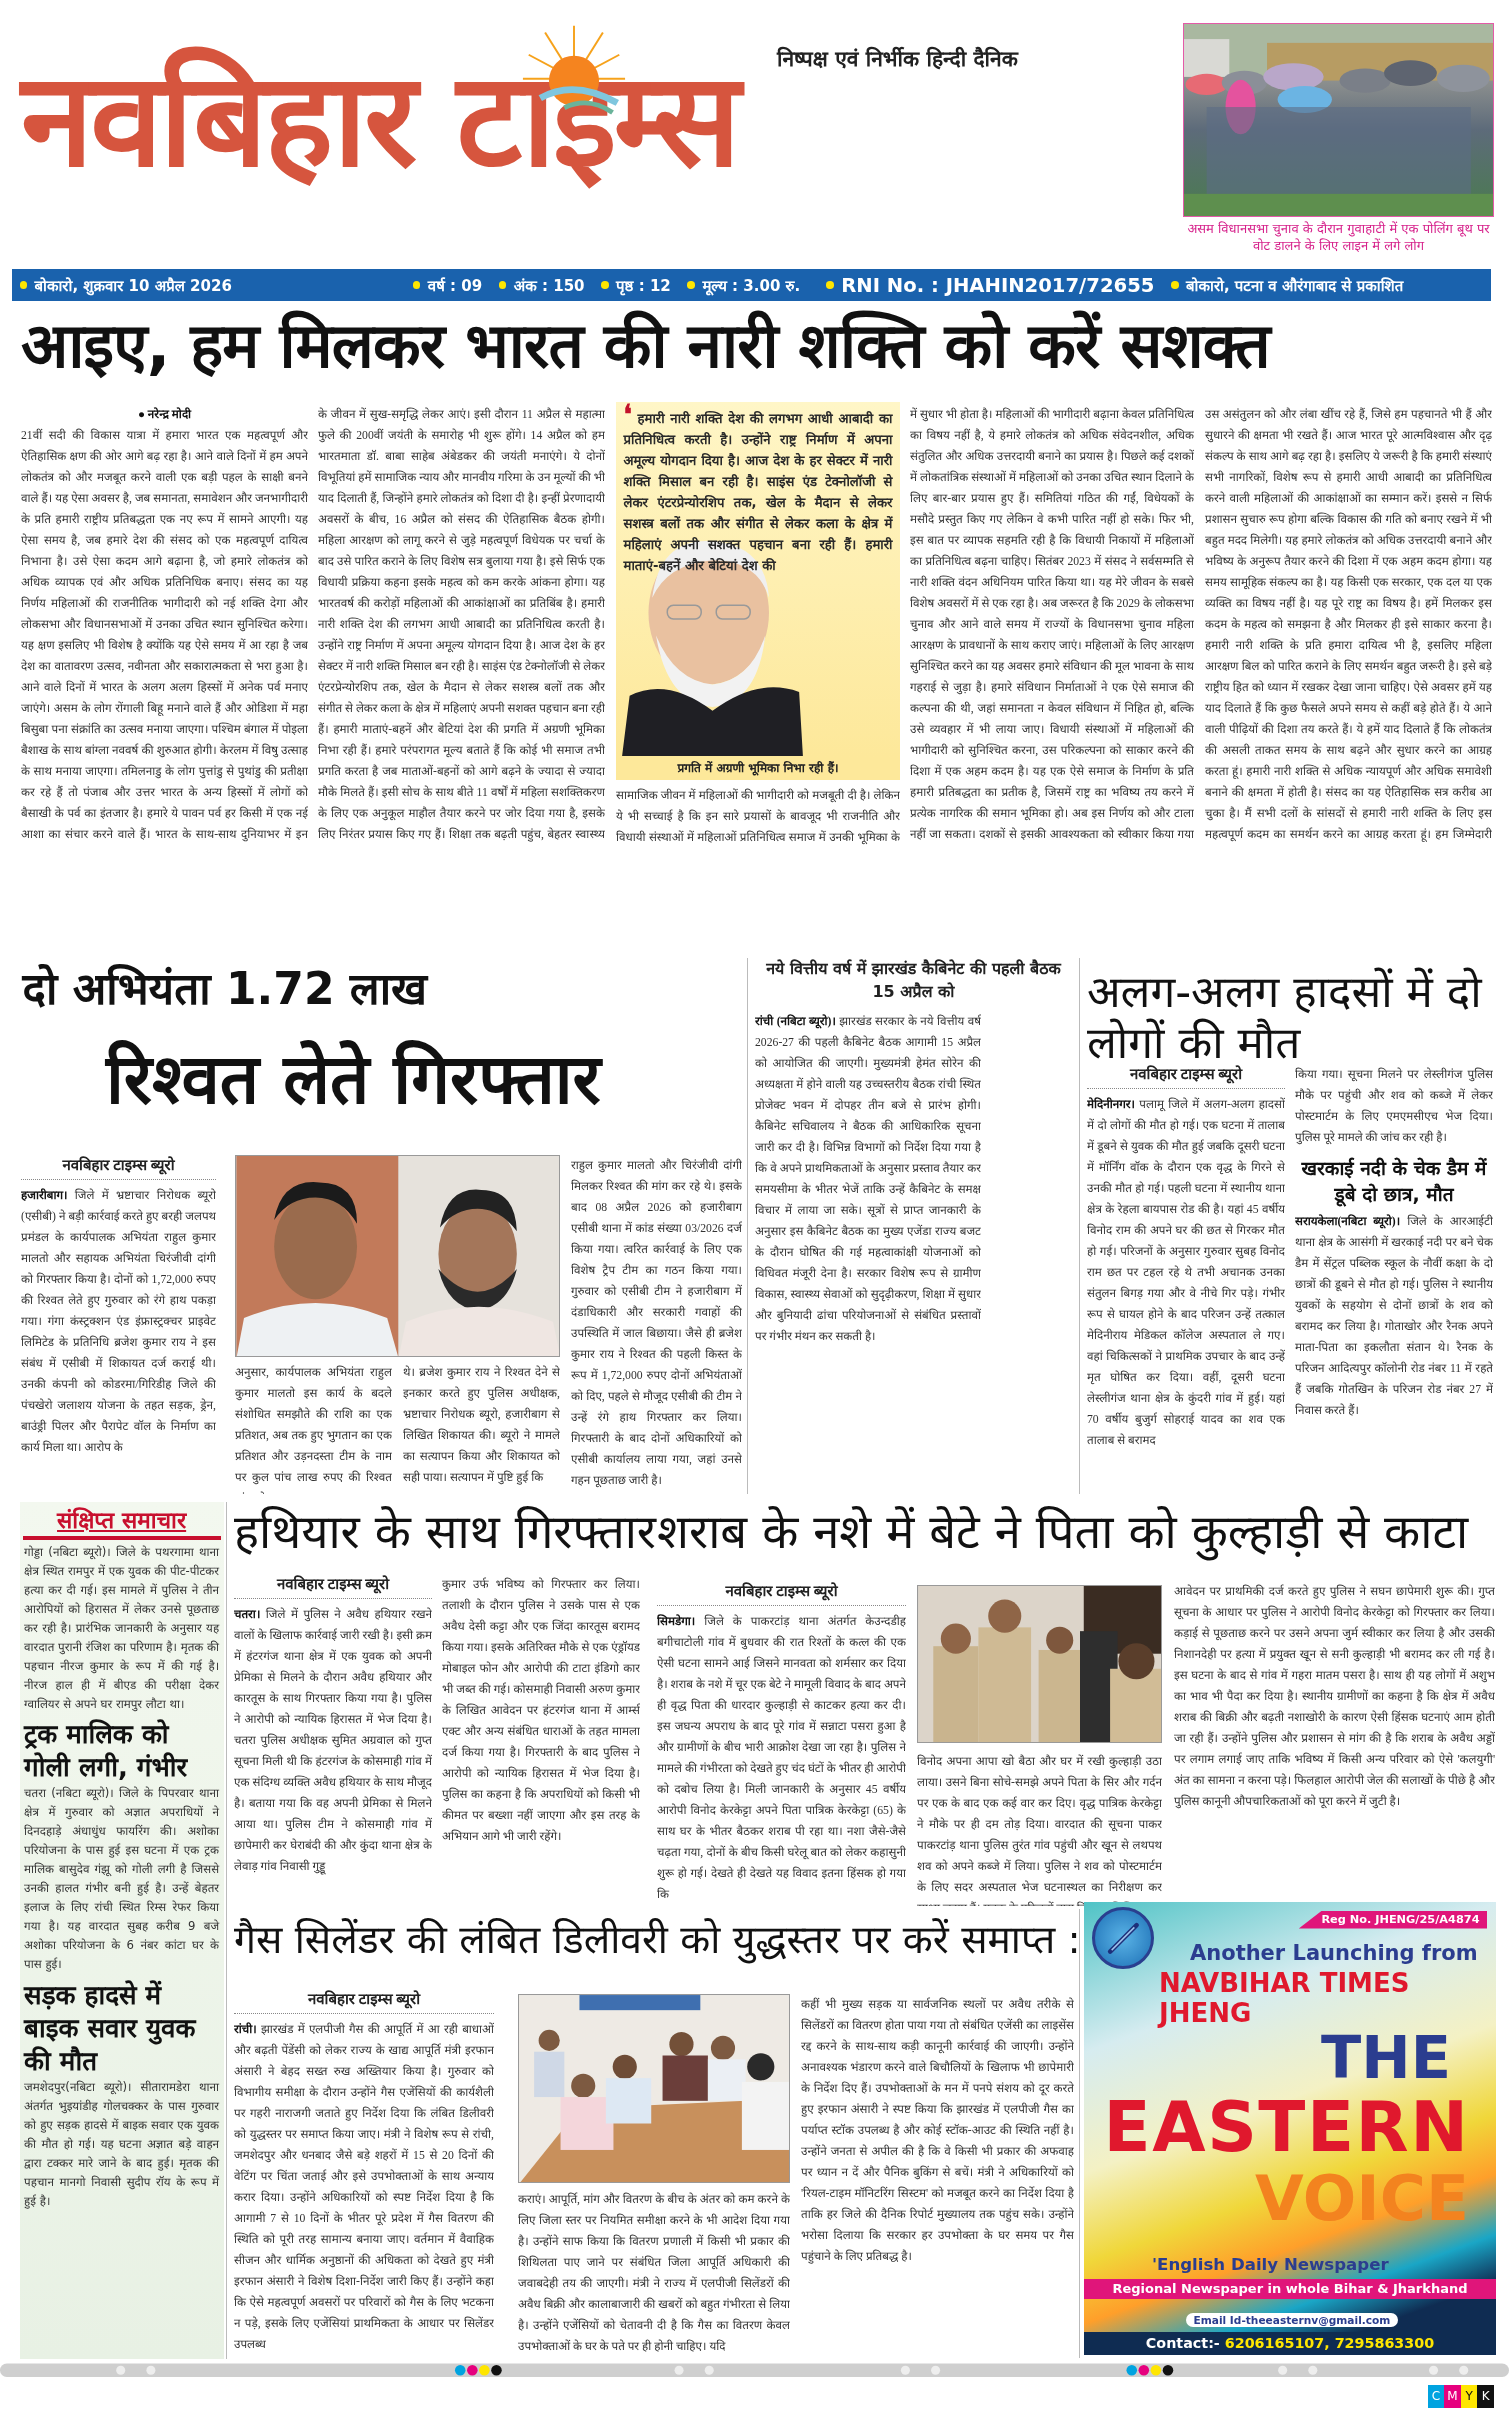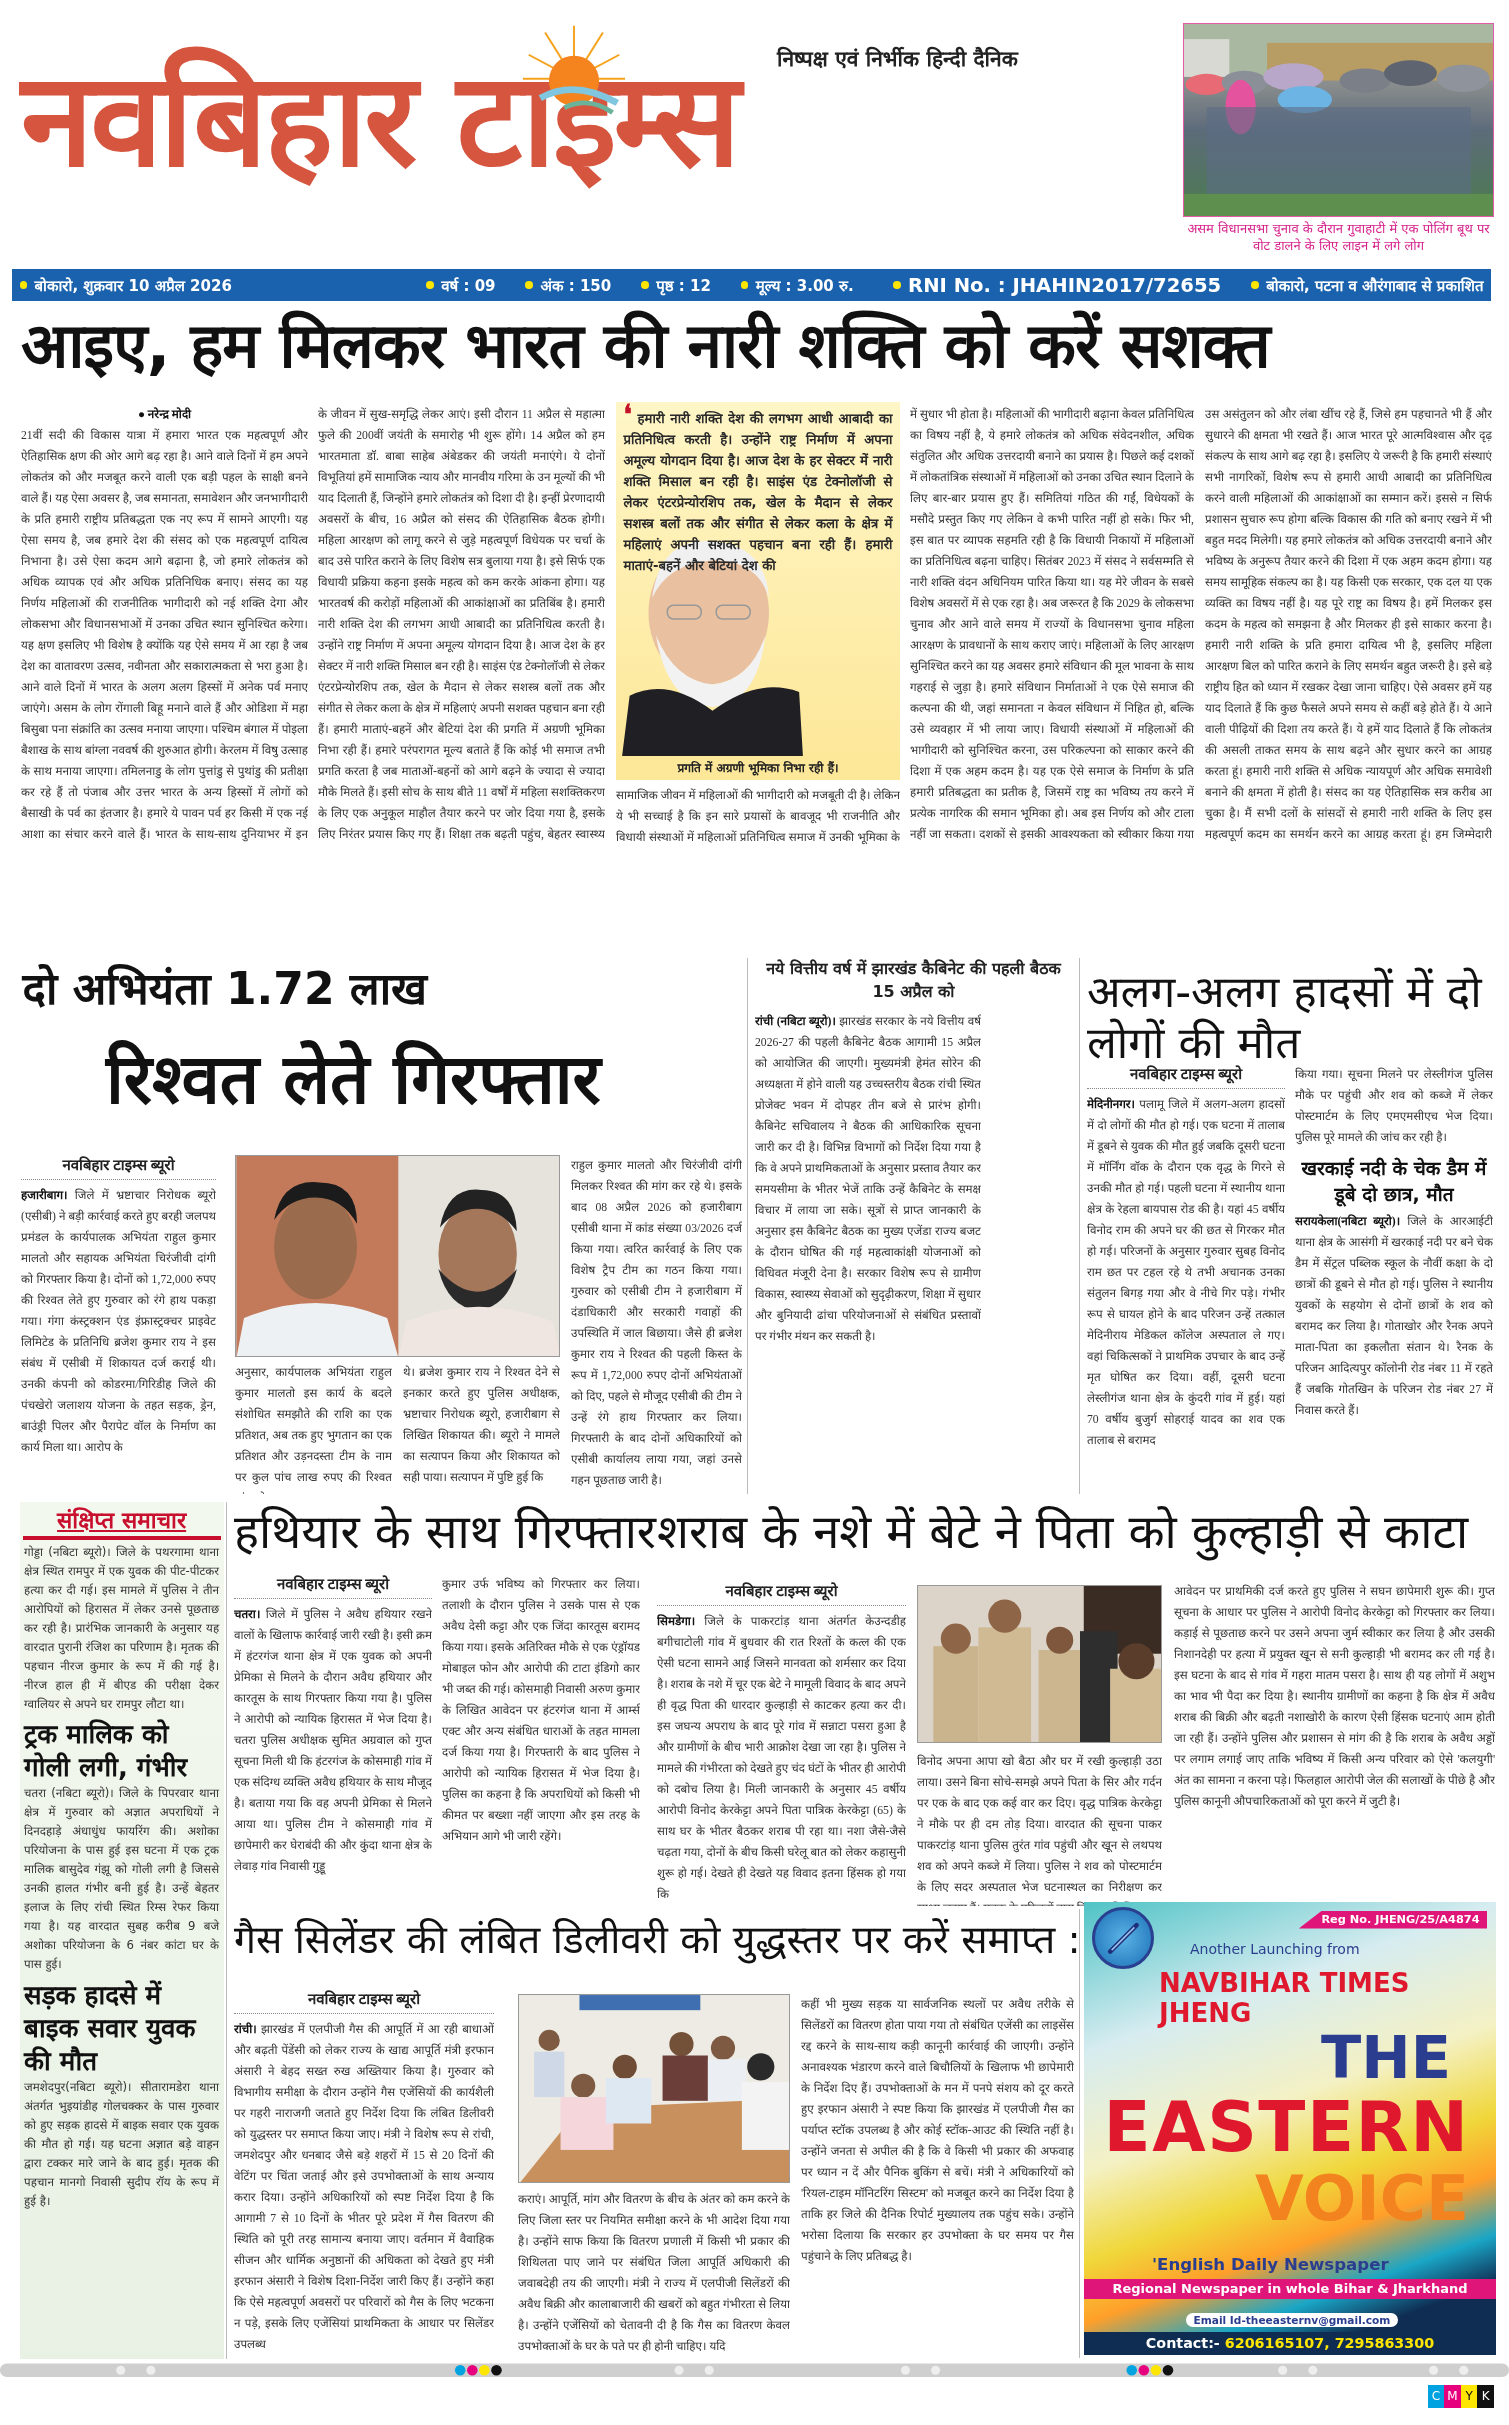--- a/index.html
+++ b/index.html
@@ -7,21 +7,21 @@
   body { font-family: "Liberation Sans", "DejaVu Sans", sans-serif; color: #222; position: relative; }
   .abs { position: absolute; }
   .col { position: absolute; font-family: "Liberation Serif", "DejaVu Serif", serif; font-size: 11.7px; line-height: 21px; text-align: justify; color: #333; overflow: hidden; }
   .col .place { font-weight: bold; color: #111; }
   .byline { font-family: "Liberation Serif", serif; font-weight: bold; font-size: 15px; text-align: center; color: #222; border-bottom: 1.5px dotted #888; padding-bottom: 3px; margin-bottom: 4.5px; }
   .masthead-logo { left: 21px; top: 45px; font-family: "DejaVu Sans", sans-serif; font-weight: bold; font-size: 130px; color: #d6553e; letter-spacing: -3px; line-height: 151px; }
   .sun { left: 528px; top: 22.6px; width: 83px; height: 83px; }
   .tagline { left: 777px; top: 44px; font-family: "DejaVu Sans", sans-serif; font-weight: bold; font-size: 21px; color: #222; }
   .topphoto { left: 1183px; top: 22.6px; width: 311px; height: 194px; border: 1.5px solid #e45aa8; background: linear-gradient(180deg,#b7c9b3 0%,#8c8f8e 30%,#5d6b7a 55%,#4a7b4f 100%); overflow: hidden; }
   .caption-pink { left: 1183px; top: 220px; width: 311px; font-family: "DejaVu Sans", sans-serif; font-size: 13px; line-height: 17.4px; color: #d6218b; text-align: center; }
-  .infobar { left: 12px; top: 269px; width: 1479px; height: 32px; background: #1a62ad; color: #fff; display: flex; align-items: center; font-family: "DejaVu Sans", sans-serif; font-weight: bold; font-size: 15px; padding: 0 7.5px; justify-content: space-between; }
+  .infobar { left: 12px; top: 269px; width: 1479px; height: 32px; background: #1a62ad; color: #fff; display: flex; align-items: center; font-family: "DejaVu Sans", sans-serif; font-weight: bold; font-size: 15px; padding: 0 7.5px; }
   .infobar .item { display: flex; align-items: center; margin-right: 16.6px; white-space: nowrap; }
   .dot { display: inline-block; width: 7.5px; height: 7.5px; border-radius: 50%; background: #ffe600; margin-right: 7.5px; }
   .headline-main { left: 21px; top: 300px; width: 1472px; font-family: "DejaVu Sans", sans-serif; font-weight: bold; font-size: 62px; line-height: 91px; color: #111; white-space: nowrap; letter-spacing: -0.8px; }
   .quotebox { left: 616px; top: 402px; width: 284px; height: 355px; background: linear-gradient(180deg,#fff6c7,#fde89a); overflow: hidden; }
   .quotebox .qtext { position: absolute; right: 7.5px; top: 4.5px; width: 269px; font-family: "DejaVu Sans", sans-serif; font-weight: bold; font-size: 13.2px; line-height: 21px; color: #2a2a2a; text-align: justify; }
   .quotebox .qmark { color: #c3122a; font-size: 26px; font-family: "DejaVu Serif", serif; line-height: 15px; }
   .portrait { position: absolute; left: 6px; top: 128px; width: 181px; height: 226px; }
   .quote-caption { left: 616px; top: 757px; width: 284px; height: 22.6px; background: #fde89a; font-family: "DejaVu Sans", sans-serif; font-weight: bold; font-size: 12px; color: #222; text-align: center; line-height: 22.6px; }
   .big-hl { font-family: "DejaVu Sans", sans-serif; font-weight: bold; color: #111; white-space: nowrap; }
   .photo-box { background: #ccc; border: 0.8px solid #999; overflow: hidden; }
@@ -277,21 +277,21 @@
 </div>
 
 <div class="abs ad">
   <div class="ad-logo">
     <svg width="56" height="56" viewBox="0 0 74 74">
       <line x1="20" y1="55" x2="55" y2="20" stroke="#1d2f7a" stroke-width="6" stroke-linecap="round"></line>
       <line x1="22" y1="53" x2="52" y2="23" stroke="#9fc3ea" stroke-width="2"></line>
     </svg>
   </div>
   <div class="reg-tag">Reg No. JHENG/25/A4874</div>
-  <div style="position:absolute;left:106px;top:39px;font-weight:normal;font-size:14px;color:#2b3d8f;">Another Launching from</div>
+  <div style="position:absolute;left:106px;top:39px;font-weight:bold;font-size:21px;color:#2b3d8f;">Another Launching from</div>
   <div style="position:absolute;left:75px;top:66px;font-weight:bold;font-size:26px;color:#e0182d;">NAVBIHAR TIMES JHENG</div>
   <div style="position:absolute;right:45px;top:121px;font-weight:bold;font-size:59px;color:#2b3d8f;">THE</div>
   <div style="position:absolute;left:19.6px;top:185px;font-weight:bold;font-size:69px;color:#e0182d;letter-spacing:1.5px;">EASTERN</div>
   <div style="position:absolute;right:27px;top:260px;font-weight:bold;font-size:63px;color:#f3831f;">VOICE</div>
   <div style="position:absolute;left:68px;top:353px;font-weight:bold;font-size:16.6px;color:#2b3d8f;">'English Daily Newspaper</div>
   <div style="position:absolute;left:0;top:377px;width:412px;height:19.6px;background:#e0157a;color:#fff;font-weight:bold;font-size:13px;text-align:center;line-height:19.6px;">
     <span>Regional Newspaper in whole Bihar &amp; Jharkhand</span>
   </div>
   <div style="position:absolute;left:102px;top:411px;background:#fff;border-radius:9px;padding:0.8px 7.5px;font-size:10.6px;color:#2b3d8f;font-weight:bold;">Email Id-theeasternv@gmail.com</div>
   <div style="position:absolute;left:13.6px;top:432px;font-size:8.7px;color:#e5e9f2;">Bihar Office:-Satyendra Nagar,Aurangabad (Bihar Jharkhand)</div>

